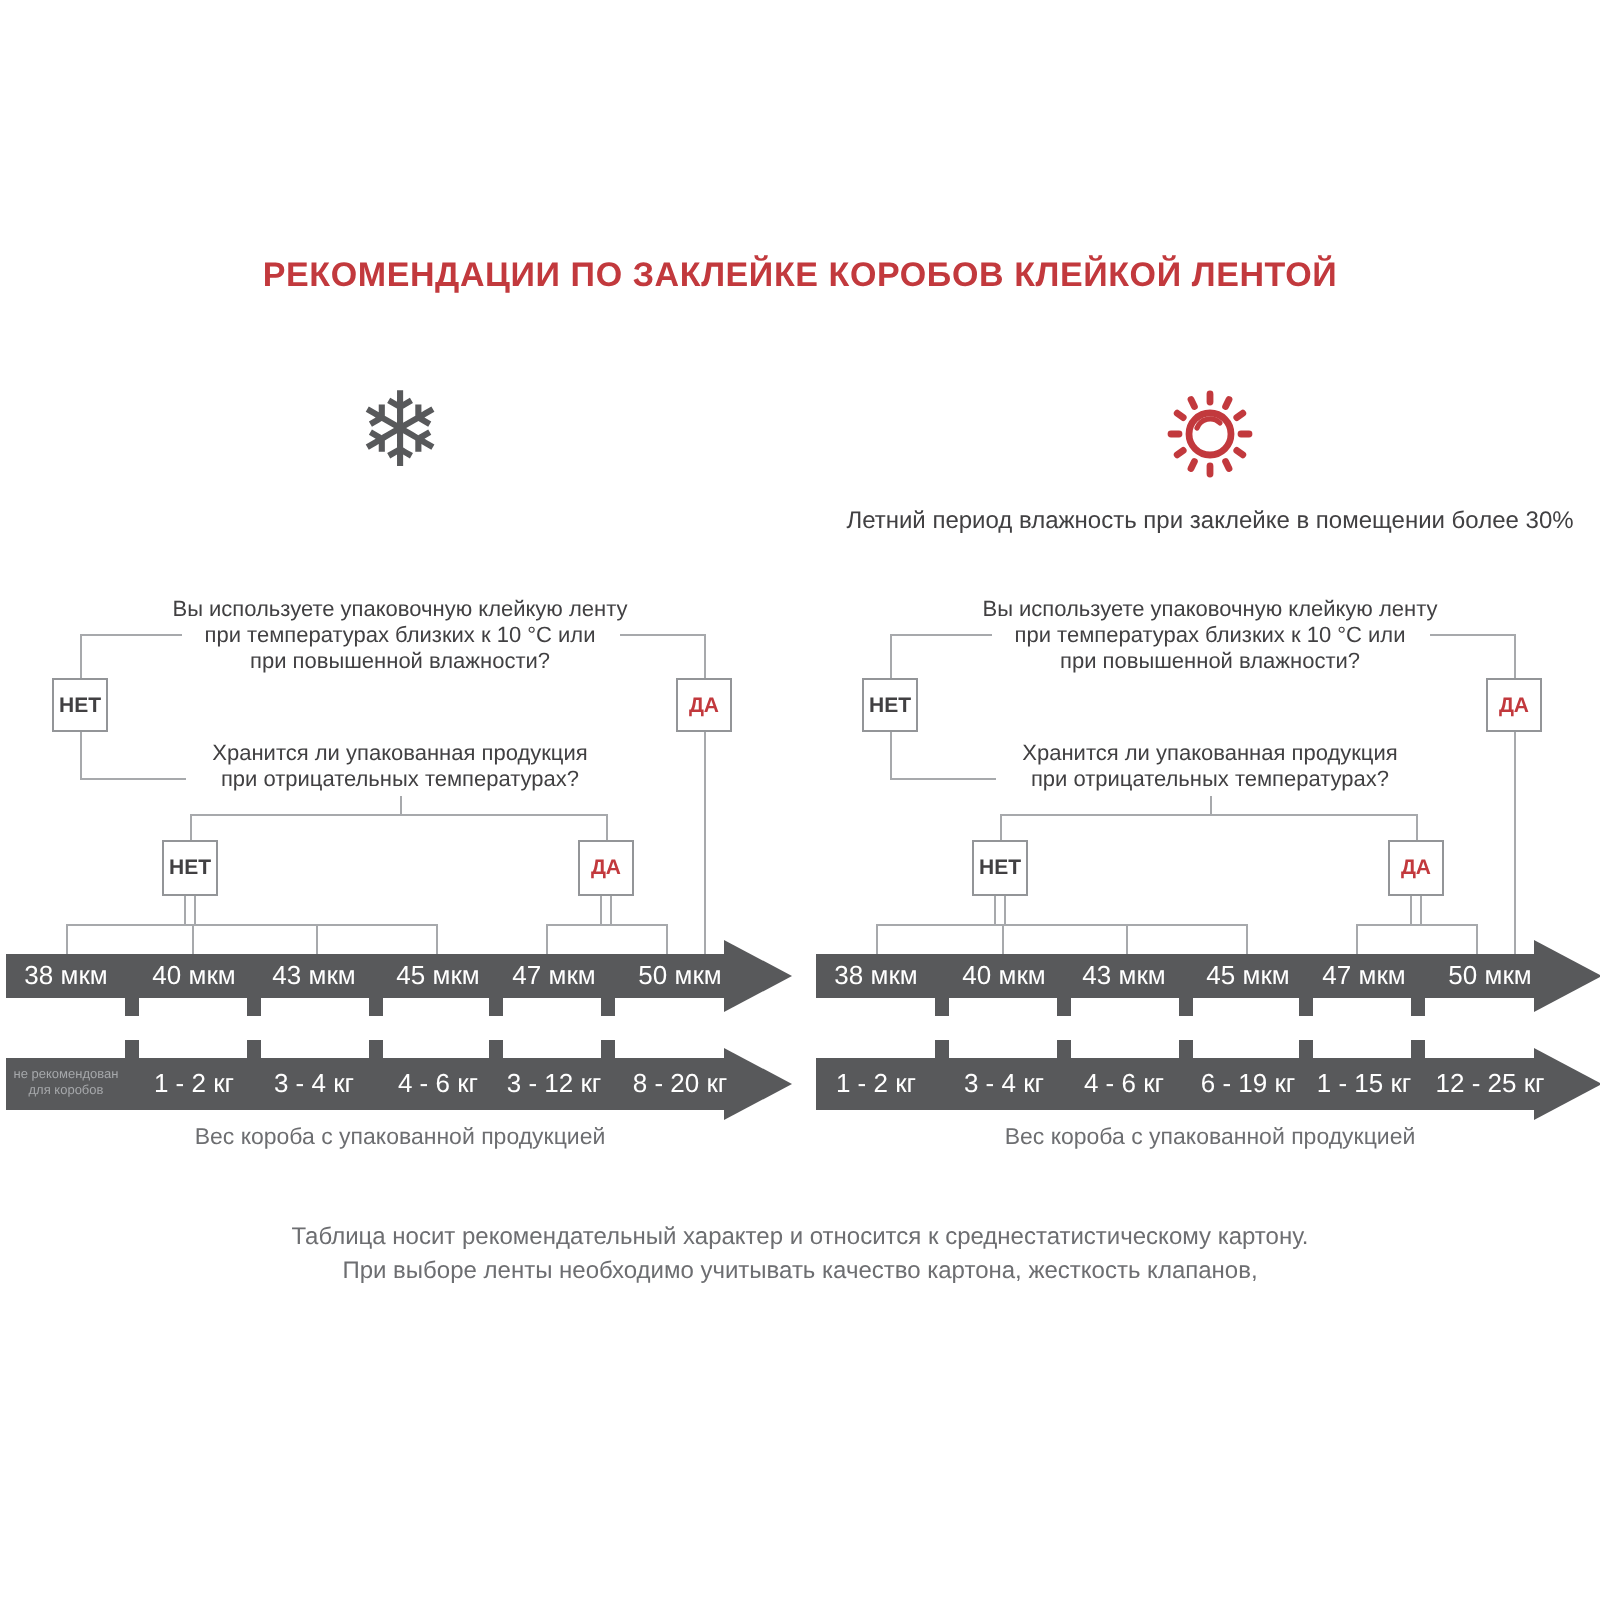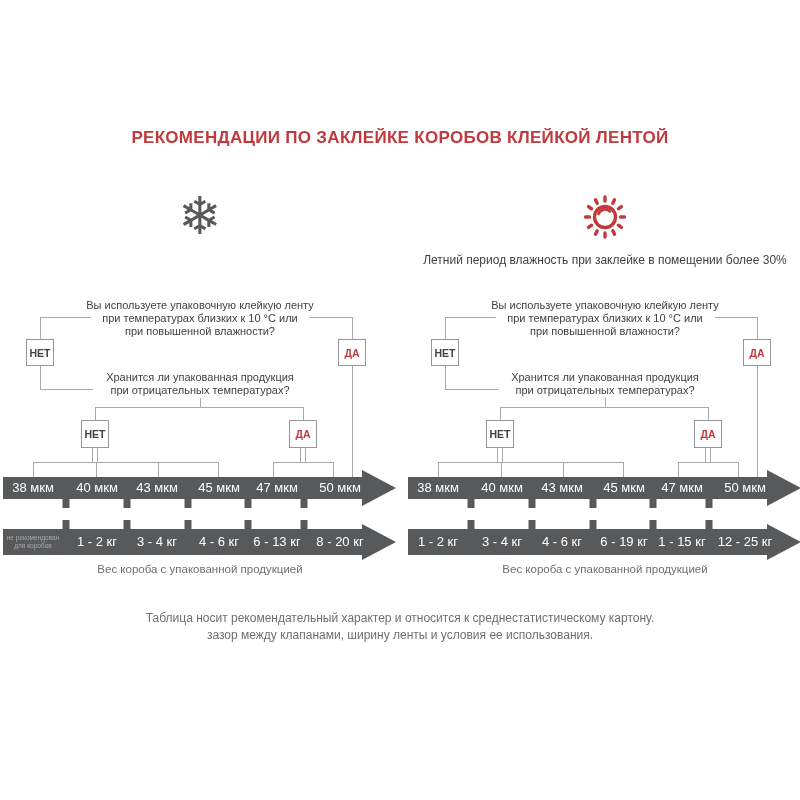--- a/index.html
+++ b/index.html
@@ -126,21 +126,21 @@
     <div class="tick" style="left:304px;top:335px;"></div>
     <div class="arrow-body" style="top:344px;height:26px;"></div>
     <div class="arrow-head" style="top:339px;"></div>
     <div class="note">
       <div>не рекомендован</div>
       <div>для коробов</div>
     </div>
     <span class="arrow-label wt-label" style="left:97px;">1 - 2 кг</span>
     <span class="arrow-label wt-label" style="left:157px;">3 - 4 кг</span>
     <span class="arrow-label wt-label" style="left:219px;">4 - 6 кг</span>
-    <span class="arrow-label wt-label" style="left:277px;">6 - 13 кг</span>
+    <span class="arrow-label wt-label" style="left:277px;">3 - 12 кг</span>
     <span class="arrow-label wt-label" style="left:340px;">8 - 20 кг</span>
 
     <div class="caption">Вес короба с упакованной продукцией</div>
   </div>
 
   <div class="chart" style="left:405px;">
     <div class="season-icon-wrap">
       <svg width="56" height="56" viewBox="0 0 56 56">
         <g stroke="#c2393d" stroke-width="3.4" stroke-linecap="round" fill="none">
           <circle cx="28" cy="29" r="10.5"></circle>
@@ -240,16 +240,16 @@
     <span class="arrow-label wt-label" style="left:157px;">4 - 6 кг</span>
     <span class="arrow-label wt-label" style="left:219px;">6 - 19 кг</span>
     <span class="arrow-label wt-label" style="left:277px;">1 - 15 кг</span>
     <span class="arrow-label wt-label" style="left:340px;">12 - 25 кг</span>
 
     <div class="caption">Вес короба с упакованной продукцией</div>
   </div>
 
   <div class="footnote">
     <div>Таблица носит рекомендательный характер и относится к среднестатистическому картону.</div>
-    <div>зазор между клапанами, ширину ленты и условия ее использования.</div>
+    <div>При выборе ленты необходимо учитывать качество картона, жесткость клапанов,</div>
   </div>
 
 </div>
 
 </body></html>

